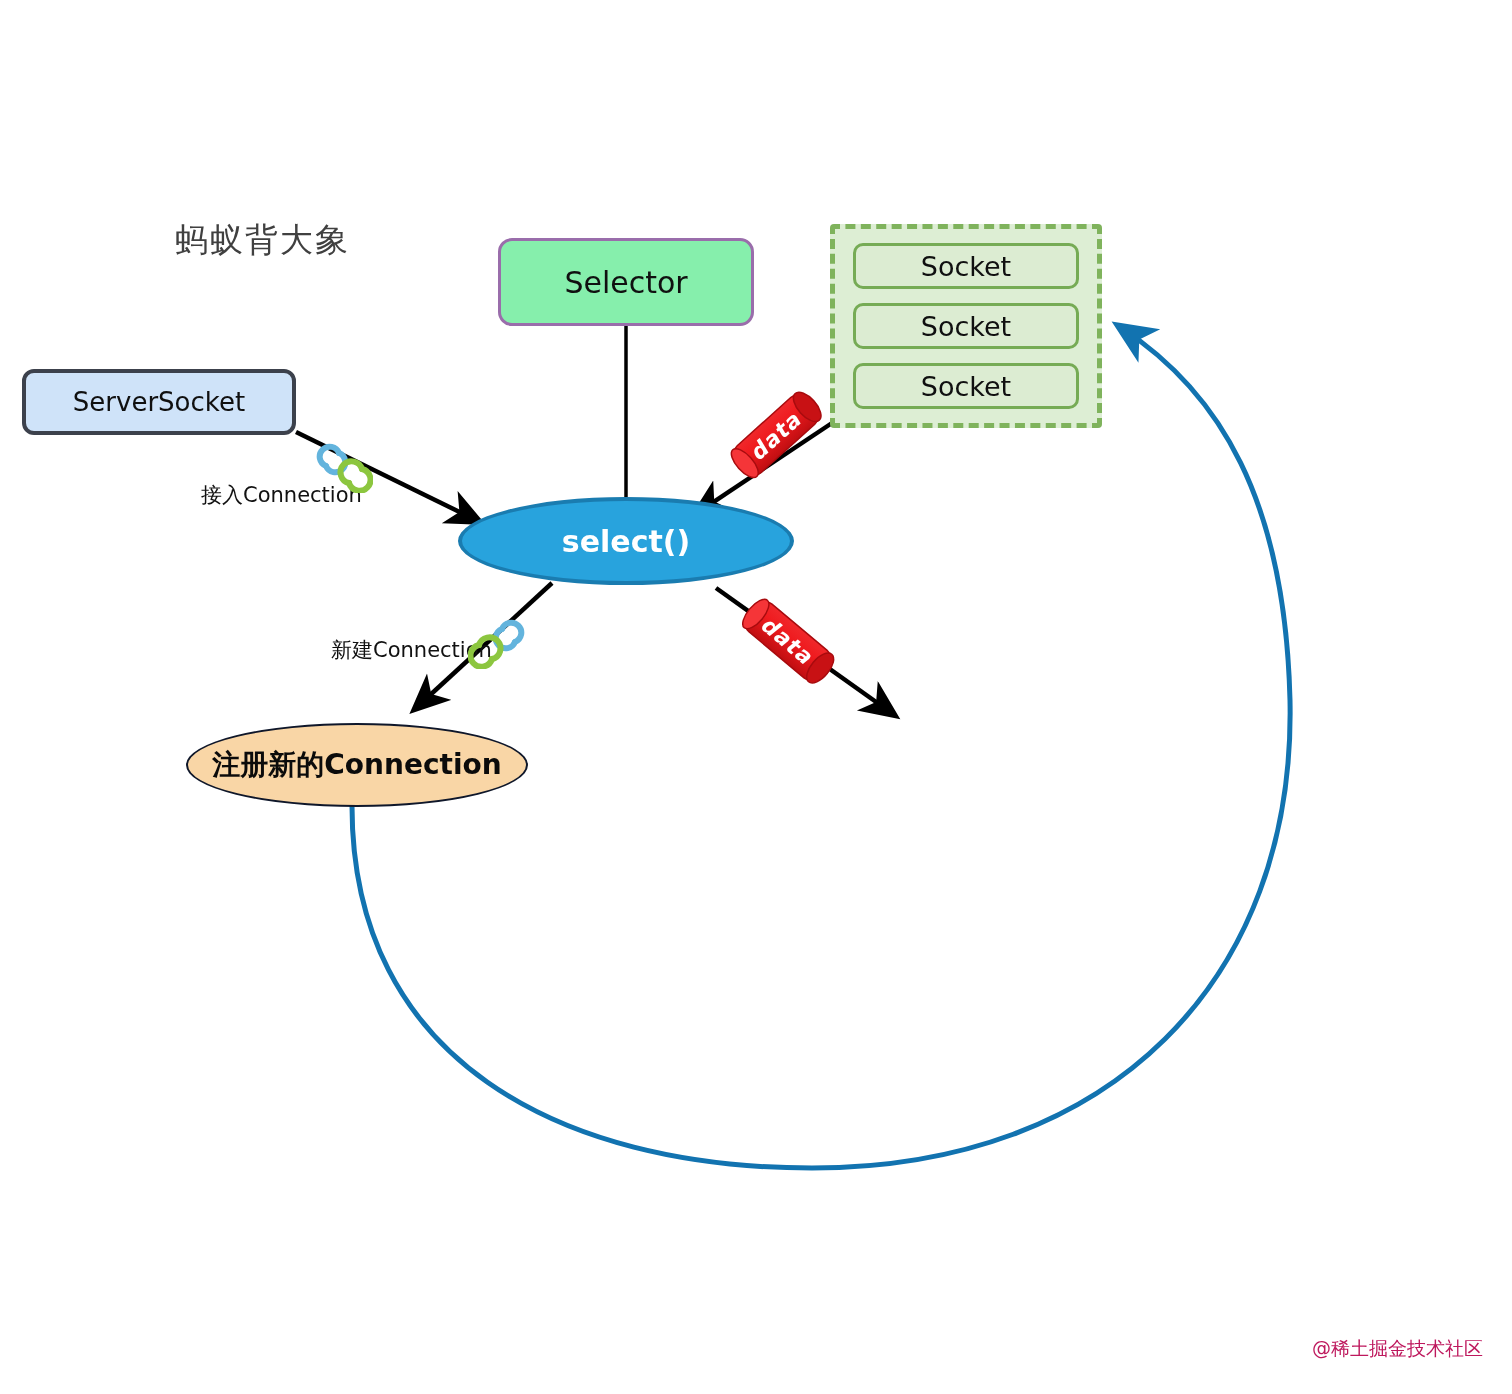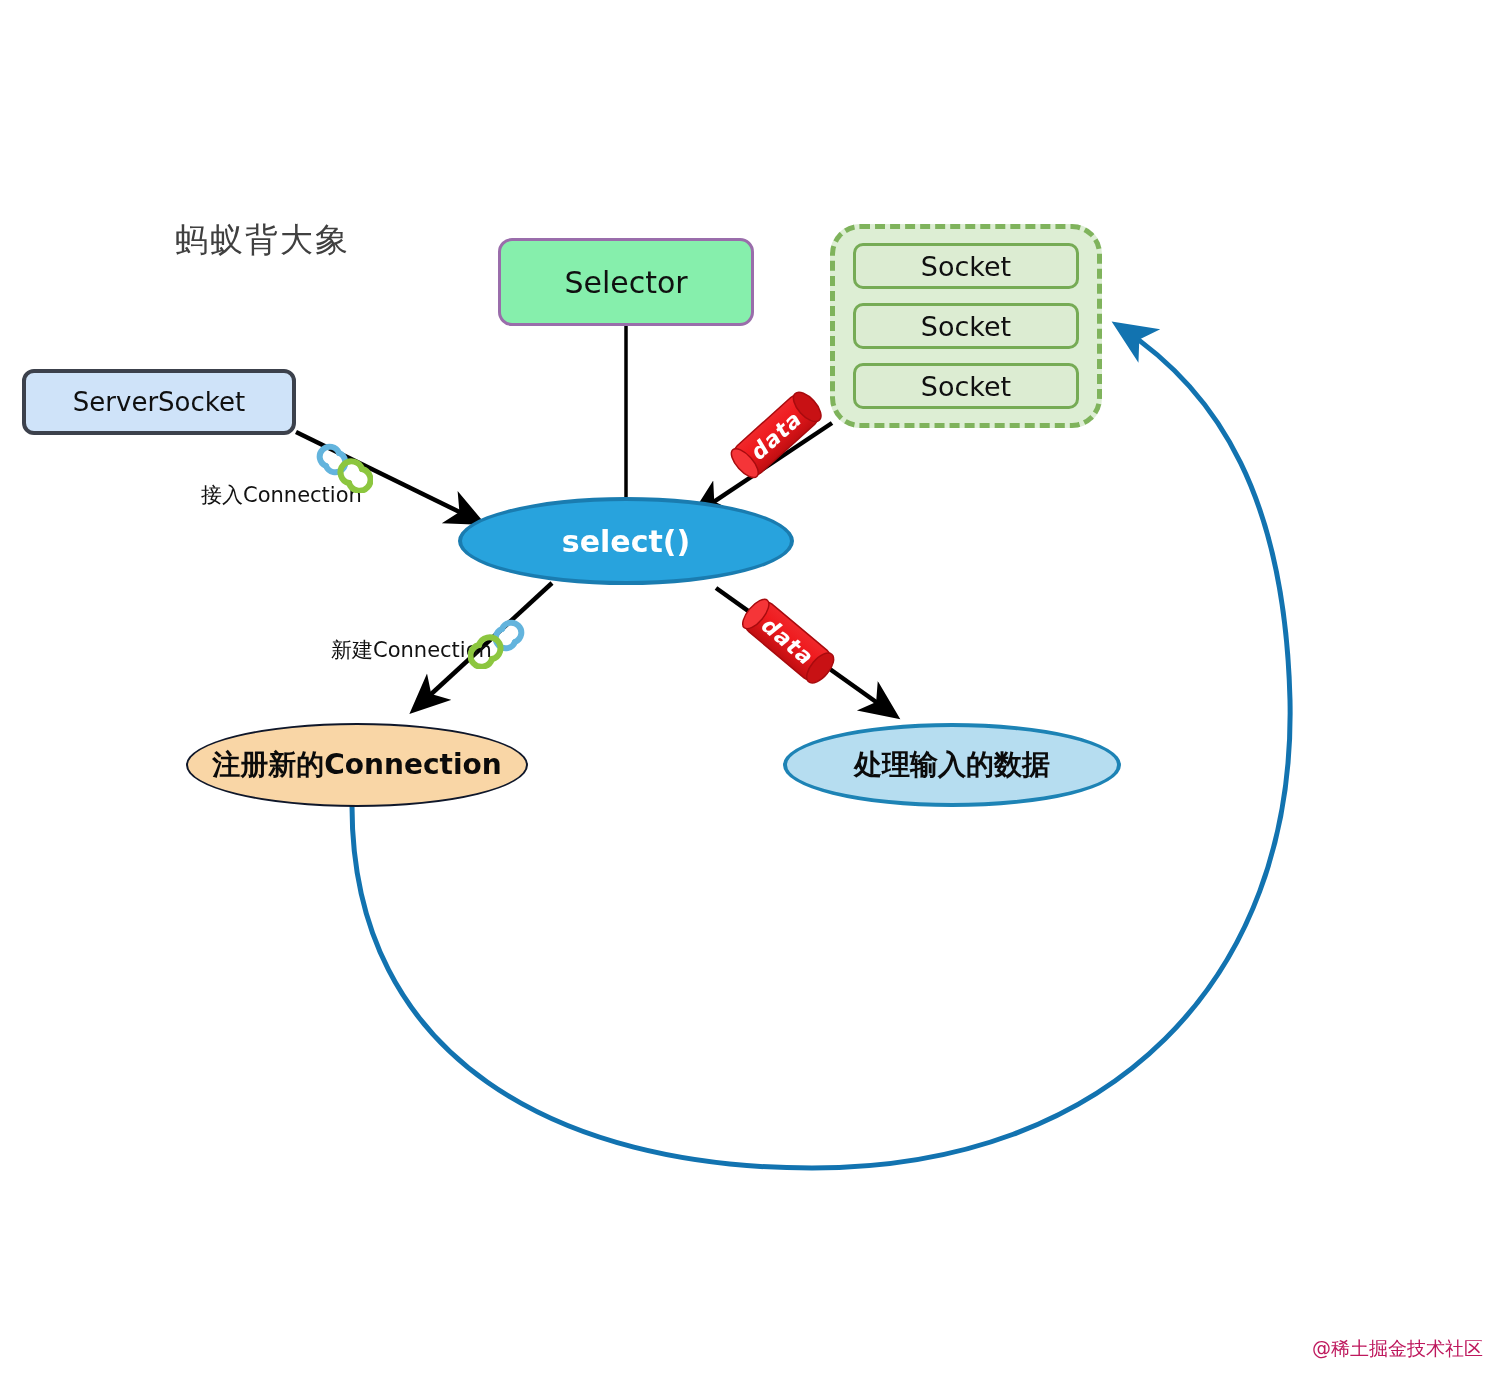--- a/index.html
+++ b/index.html
@@ -85,21 +85,21 @@
   
   .socket-group {
     position: absolute;
     left: 830px;
     top: 224px;
     width: 272px;
     height: 204px;
     box-sizing: border-box;
     background: #ddeed4;
     border: 5px dashed #7fb35c;
-    border-radius: 30px;
+    border-radius: 4px;
     padding: 14px 18px;
     display: flex;
     flex-direction: column;
     justify-content: space-between;
   }
   .socket-item {
     box-sizing: border-box;
     height: 46px;
     background: #dcecd2;
     border: 3px solid #76ab55;
@@ -249,21 +249,20 @@
   <div class="socket-group">
     <div class="socket-item">Socket</div>
     <div class="socket-item">Socket</div>
     <div class="socket-item">Socket</div>
   </div>
 
   <div class="ellipse select-ellipse">select()</div>
 
   <div class="ellipse register-ellipse">注册新的Connection</div>
 
-  <div class="ellipse handle-ellipse">处理输入的数据</div>
 
   <div class="edge-label label-accept">接入Connection</div>
   <div class="edge-label label-new">新建Connection</div>
 
   <svg class="chain-icon chain-accept" viewBox="0 0 58 50">
     <path d="M24,10 a10,10 0 1,0 -13,13" fill="none" stroke="#63b4dd" stroke-width="6" stroke-linecap="round"></path>
     <path d="M11,23 a10,10 0 1,0 13,-13" fill="none" stroke="#63b4dd" stroke-width="6" stroke-linecap="round"></path>
     <path d="M34,40 a11,11 0 1,1 13,-14" fill="none" stroke="#8cc63f" stroke-width="6" stroke-linecap="round"></path>
     <path d="M47,26 a11,11 0 1,1 -13,14" fill="none" stroke="#8cc63f" stroke-width="6" stroke-linecap="round"></path>
   </svg>

